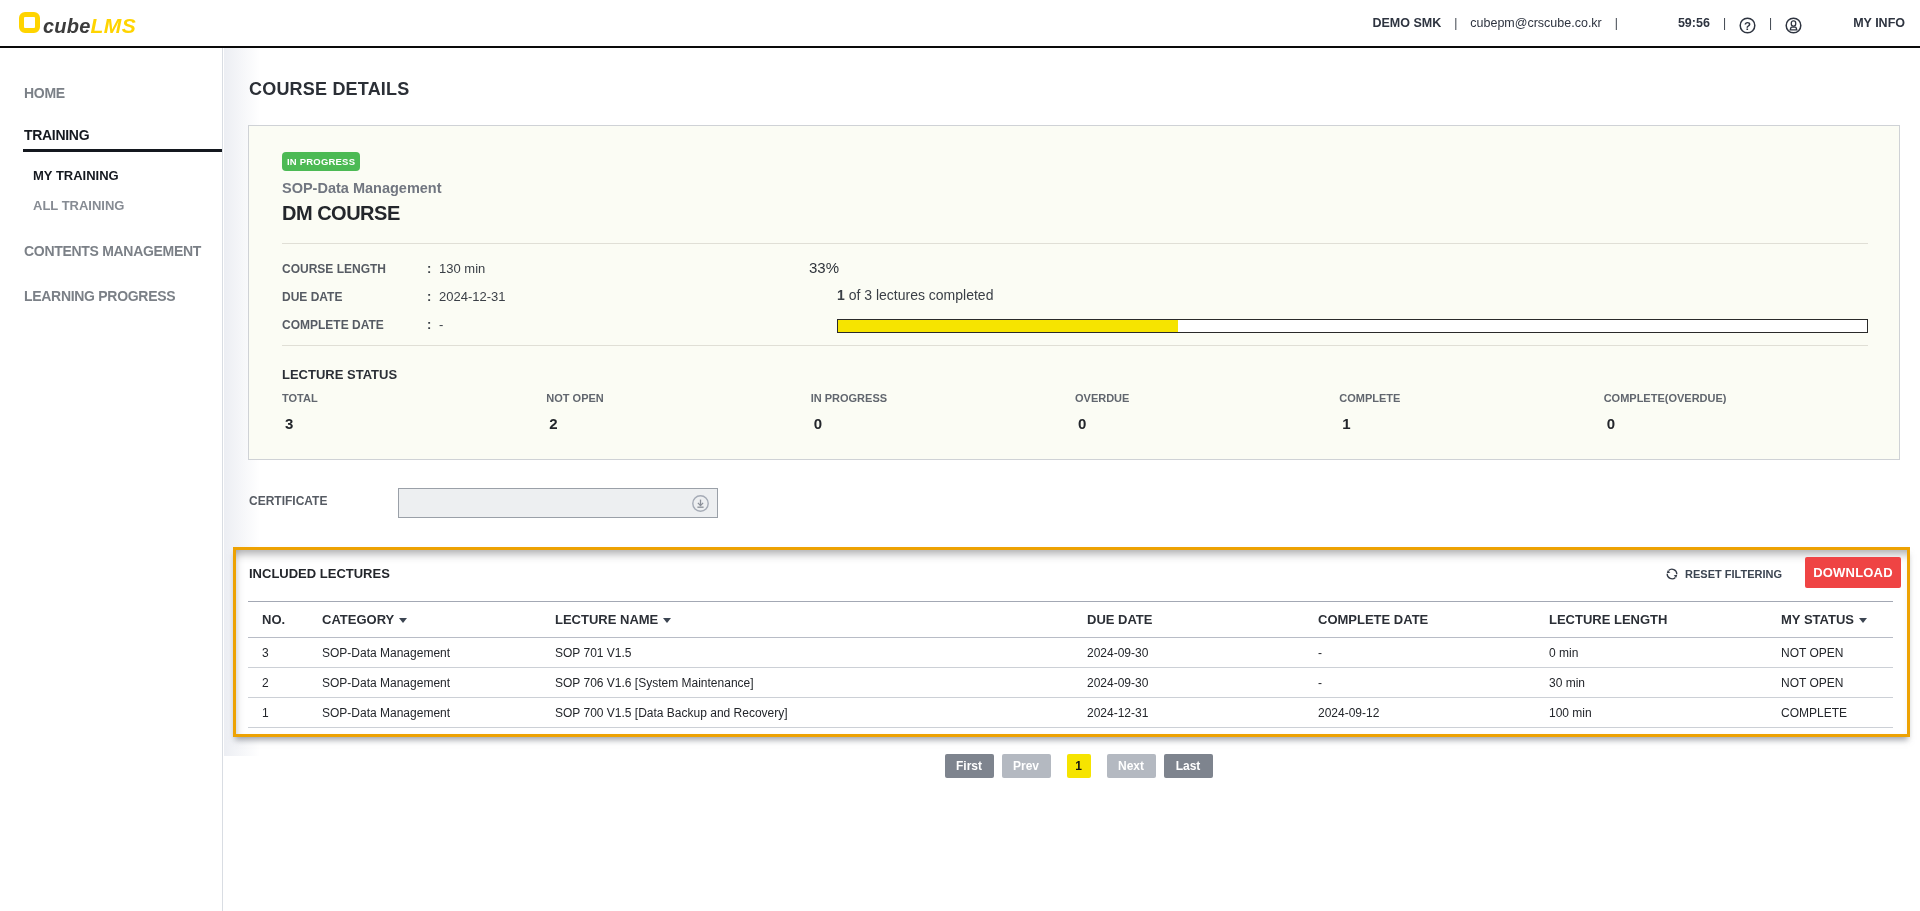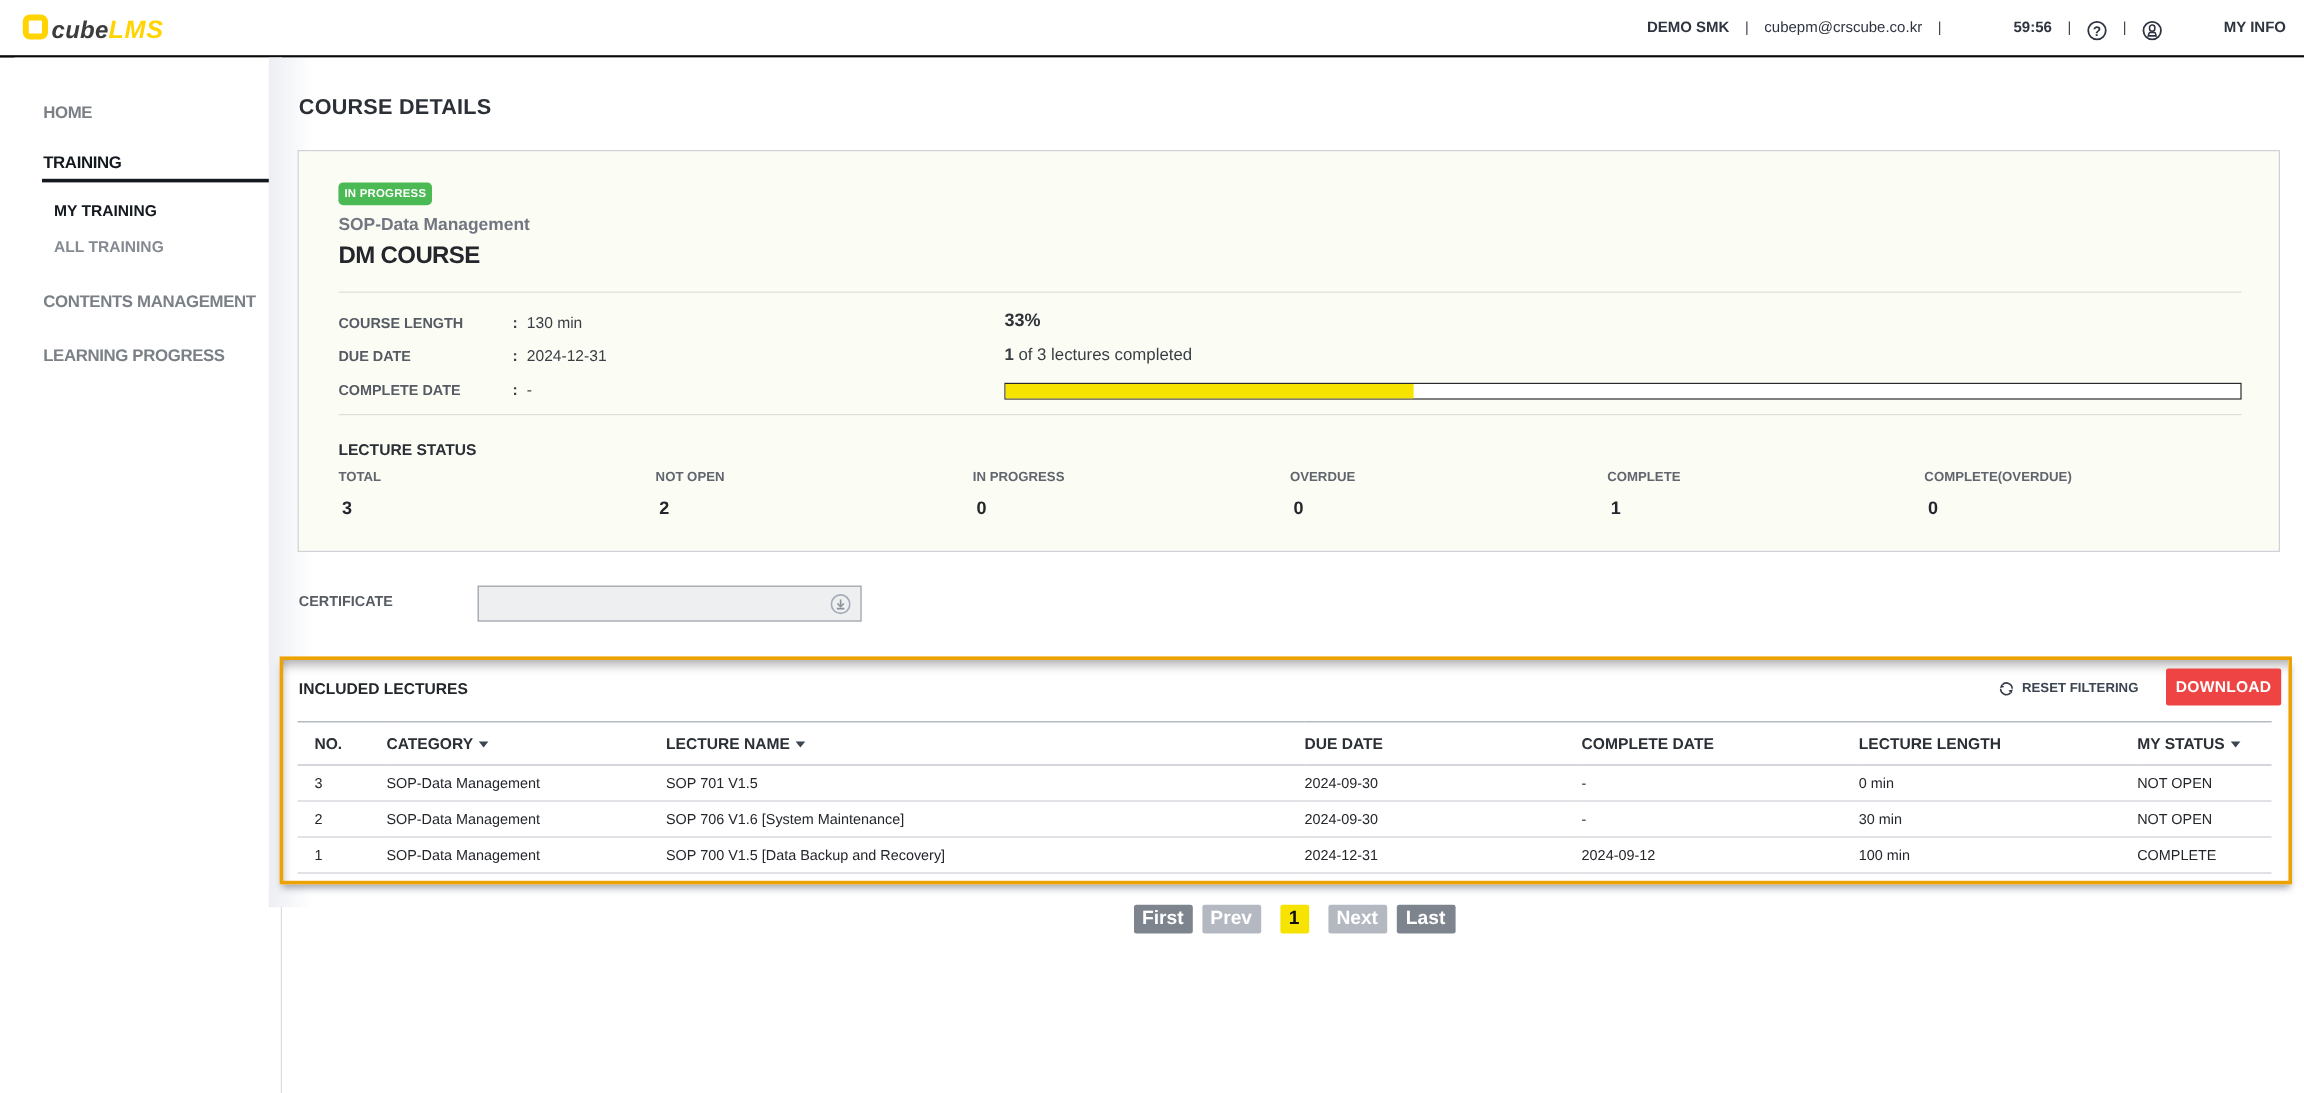--- a/index.html
+++ b/index.html
@@ -7,39 +7,39 @@
 
 .header { position:absolute; left:0; top:0; width:1920px; height:48px; background:#fff; border-bottom:2px solid #0a0a0a; }
 .logo { position:absolute; left:19px; top:11px; height:22px; display:flex; align-items:center;font-style:italic; }
 .logo-sq { display:inline-block; width:21px; height:21px; border:5px solid #ffd400; border-radius:6px; background:#fff; margin-right:3px; }
 .logo-cube { font-size:20px; font-weight:bold; color:#3c3c3c; letter-spacing:0.2px; }
 .logo-lms { font-size:21px; font-weight:bold; color:#ffd400; letter-spacing:0.5px; }
 .hmenu { position:absolute; right:15px; top:0; height:46px; display:flex; align-items:center; color:#2e3440; font-size:12.5px; }
 .hmenu .sep { color:#3c424c; margin:0 13px; font-size:12px; }
 .hmenu .bold { font-weight:bold;margin-left:47px; }
 
-.sidebar { position:absolute; left:12px; top:48px; width:223px; height:863px; background:#fff; border-right:1px solid #d9dde3; }
+.sidebar { position:absolute; left:0; top:48px; width:223px; height:863px; background:#fff; border-right:1px solid #d9dde3; }
 .nav-item { display:block; font-weight:bold; color:#7b8087; font-size:14px; padding-left:24px; letter-spacing:-0.3px; }
 .nav-item.dark { color:#14181f; }
 .nav-sub { display:block; font-weight:bold; font-size:13px; padding-left:33px; }
 .nav-rule { height:3px; background:#14181f; margin:0 0 0 23px; }
 
 .main { position:absolute; left:224px; top:48px; width:1696px; height:708px; background:linear-gradient(90deg, #eceef3 0, #ffffff 36px); }
 .pagetitle { position:absolute; left:25px; top:31px; font-size:18px; font-weight:bold; color:#2b2f36; letter-spacing:0.2px; }
 
 .card { position:absolute; left:24px; top:77px; width:1652px; height:335px; background:#fbfcf4; border:1px solid #cfd2d6; padding:0; }
 .badge { position:absolute; left:33px; top:26px; background:#4cba54; color:#fff; font-size:9.5px; font-weight:bold; padding:4px 5px 4px; border-radius:4px; letter-spacing:0.2px; }
 .card-sub { position:absolute; left:33px; top:54px; font-size:14.5px; font-weight:bold; color:#717680; }
 .card-title { position:absolute; left:33px; top:76px; font-size:20px; font-weight:bold; color:#23262b; letter-spacing:-0.5px; }
 .hr1 { position:absolute; left:33px; top:117px; width:1586px; height:1px; background:#e0dfd6; }
 .hr2 { position:absolute; left:33px; top:219px; width:1586px; height:1px; background:#e0dfd6; }
 .inforow { position:absolute; left:33px; font-size:13px; color:#3a3f46; }
 .inforow .lbl { display:inline-block; width:145px; font-weight:bold; font-size:12px; color:#565b63; }
 .inforow .col { display:inline-block; width:12px; font-weight:bold; }
-.pct { position:absolute; left:588px; top:133px; font-size:15px; font-weight:bold; color:#2f343b;text-align:center; }
+.pct { position:absolute; left:560px; top:133px; font-size:15px; font-weight:normal; color:#2f343b;text-align:center; }
 .pct2 { position:absolute; left:588px; top:161px; font-size:14px; color:#3a3f46; font-weight:500; }
 .pbar { position:absolute; left:588px; top:193px; width:1031px; height:14px; background:#fff; border:1px solid #2a2a2a; }
 .pbar .fill { height:100%; width:33%; background:#f6e400; }
 .ls-title { position:absolute; left:33px; top:241px; font-size:13px; font-weight:bold; color:#2b2f36; }
 .ls-row { position:absolute; left:33px; top:266px; width:1586px; display:flex; }
 .ls-col { width:264.5px; }
 .ls-col .l { font-size:11px; font-weight:bold; color:#61666e; }
 .ls-col .v { font-size:15px; font-weight:bold; color:#23262b; margin-top:11px; margin-left:3px; }
 
 .cert-lbl { position:absolute; left:25px; top:446px; font-size:12px; font-weight:bold; color:#565b63; }
@@ -55,21 +55,21 @@
 table.lect td { border-bottom:1px solid #ccd0d6; font-size:12px; color:#23262b; height:30px; padding:0; }
 table.lect .c1 { width:74px; padding-left:14px; }
 table.lect .c2 { width:233px; }
 table.lect .c3 { width:532px; }
 table.lect .c4 { width:231px; }
 table.lect .c5 { width:231px; }
 table.lect .c6 { width:232px; }
 .sortarr { display:inline-block; width:0; height:0; border-left:4px solid transparent; border-right:4px solid transparent; border-top:5px solid #3c4552; margin-left:5px; vertical-align:middle; }
 
 .pager { position:absolute; left:16px; top:706px; width:1677px; text-align:center; }
-.pager .pbtn { display:inline-block; height:24px; line-height:24px; border-radius:2px; font-size:16px; font-weight:bold; color:#fff; vertical-align:middle;text-align:center; }
+.pager .pbtn { display:inline-block; height:24px; line-height:24px; border-radius:2px; font-size:12px; font-weight:bold; color:#fff; vertical-align:middle;text-align:center; }
 .pbtn.dark { background:#7e848e; width:49px; }
 .pbtn.light { background:#b4b9c1; width:49px; }
 .pbtn.cur { background:#f6e400; color:#111; width:24px; margin:0 16px; }
 .pager .g { display:inline-block; width:8px; }
 </style>
 </head>
 <body>
 <div class="header">
   <div class="logo">
     <span class="logo-sq"></span>

